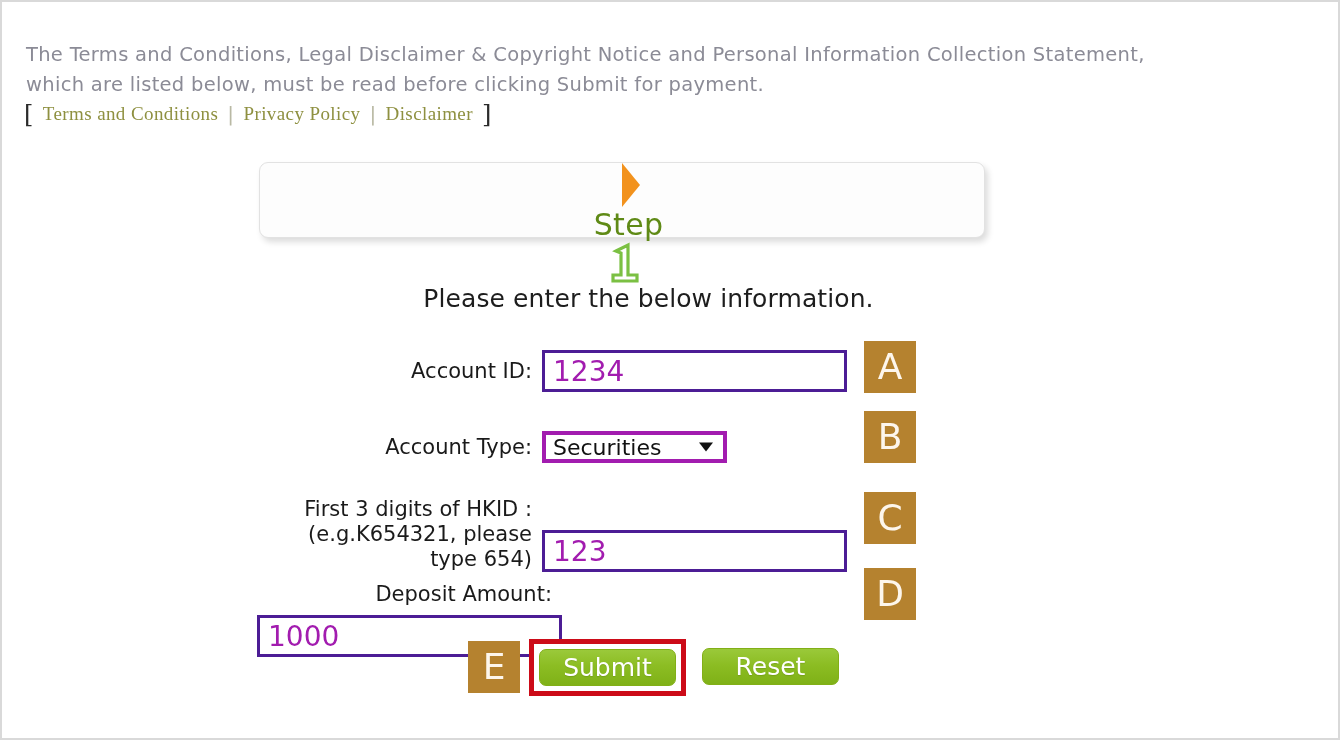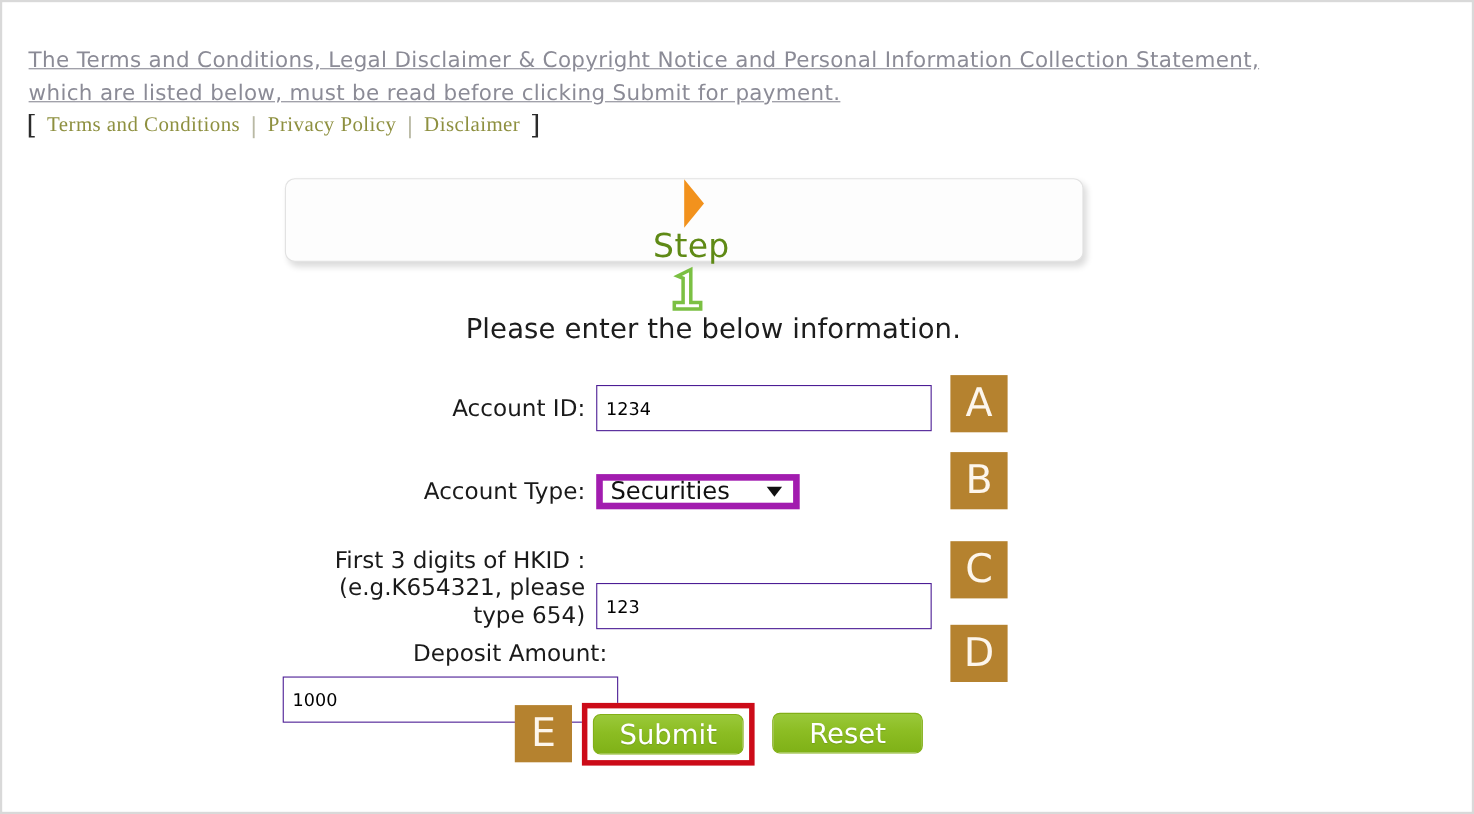--- a/index.html
+++ b/index.html
@@ -23,21 +23,20 @@
     position: absolute;
     left: 24px;
     top: 38px;
     width: 1230px;
     color: #8b8b96;
     font-family: "DejaVu Sans", "Liberation Sans", sans-serif;
     font-size: 19.5px;
     line-height: 30px;
     letter-spacing: 0.3px;
     white-space: pre-line;
-    text-decoration: underline;
   }
 
   
   #links-row {
     position: absolute;
     left: 22px;
     top: 100px;
     display: flex;
     align-items: center;
     font-size: 19px;
@@ -123,35 +122,35 @@
     font-size: 21px;
     font-family: "DejaVu Sans", "Liberation Sans", sans-serif;
     line-height: 26px;
     padding-right: 10px;
     box-sizing: border-box;
     white-space: pre-line;
   }
   .finput {
     width: 305px;
     height: 42px;
-    border: 1px solid #4c1d95;
-    background: #ffffff;
-    font-size: 16px;
-    font-family: "DejaVu Sans", "Liberation Sans", sans-serif;
-    color: #000000;
+    border: 3px solid #4c1d95;
+    background: #ffffff;
+    font-size: 28px;
+    font-family: "DejaVu Sans", "Liberation Sans", sans-serif;
+    color: #a21caf;
     padding: 0 8px;
     box-sizing: border-box;
     outline: none;
     border-radius: 0;
   }
   .fselect {
     position: relative;
     width: 185px;
     height: 32px;
-    border: 6px solid #a21caf;
+    border: 4px solid #a21caf;
     background: #ffffff;
     display: flex;
     align-items: center;
     box-sizing: border-box;
   }
   .fselect .sel-val {
     font-size: 22px;
     color: #111;
     padding-left: 7px;
     font-family: "DejaVu Sans", "Liberation Sans", sans-serif;

